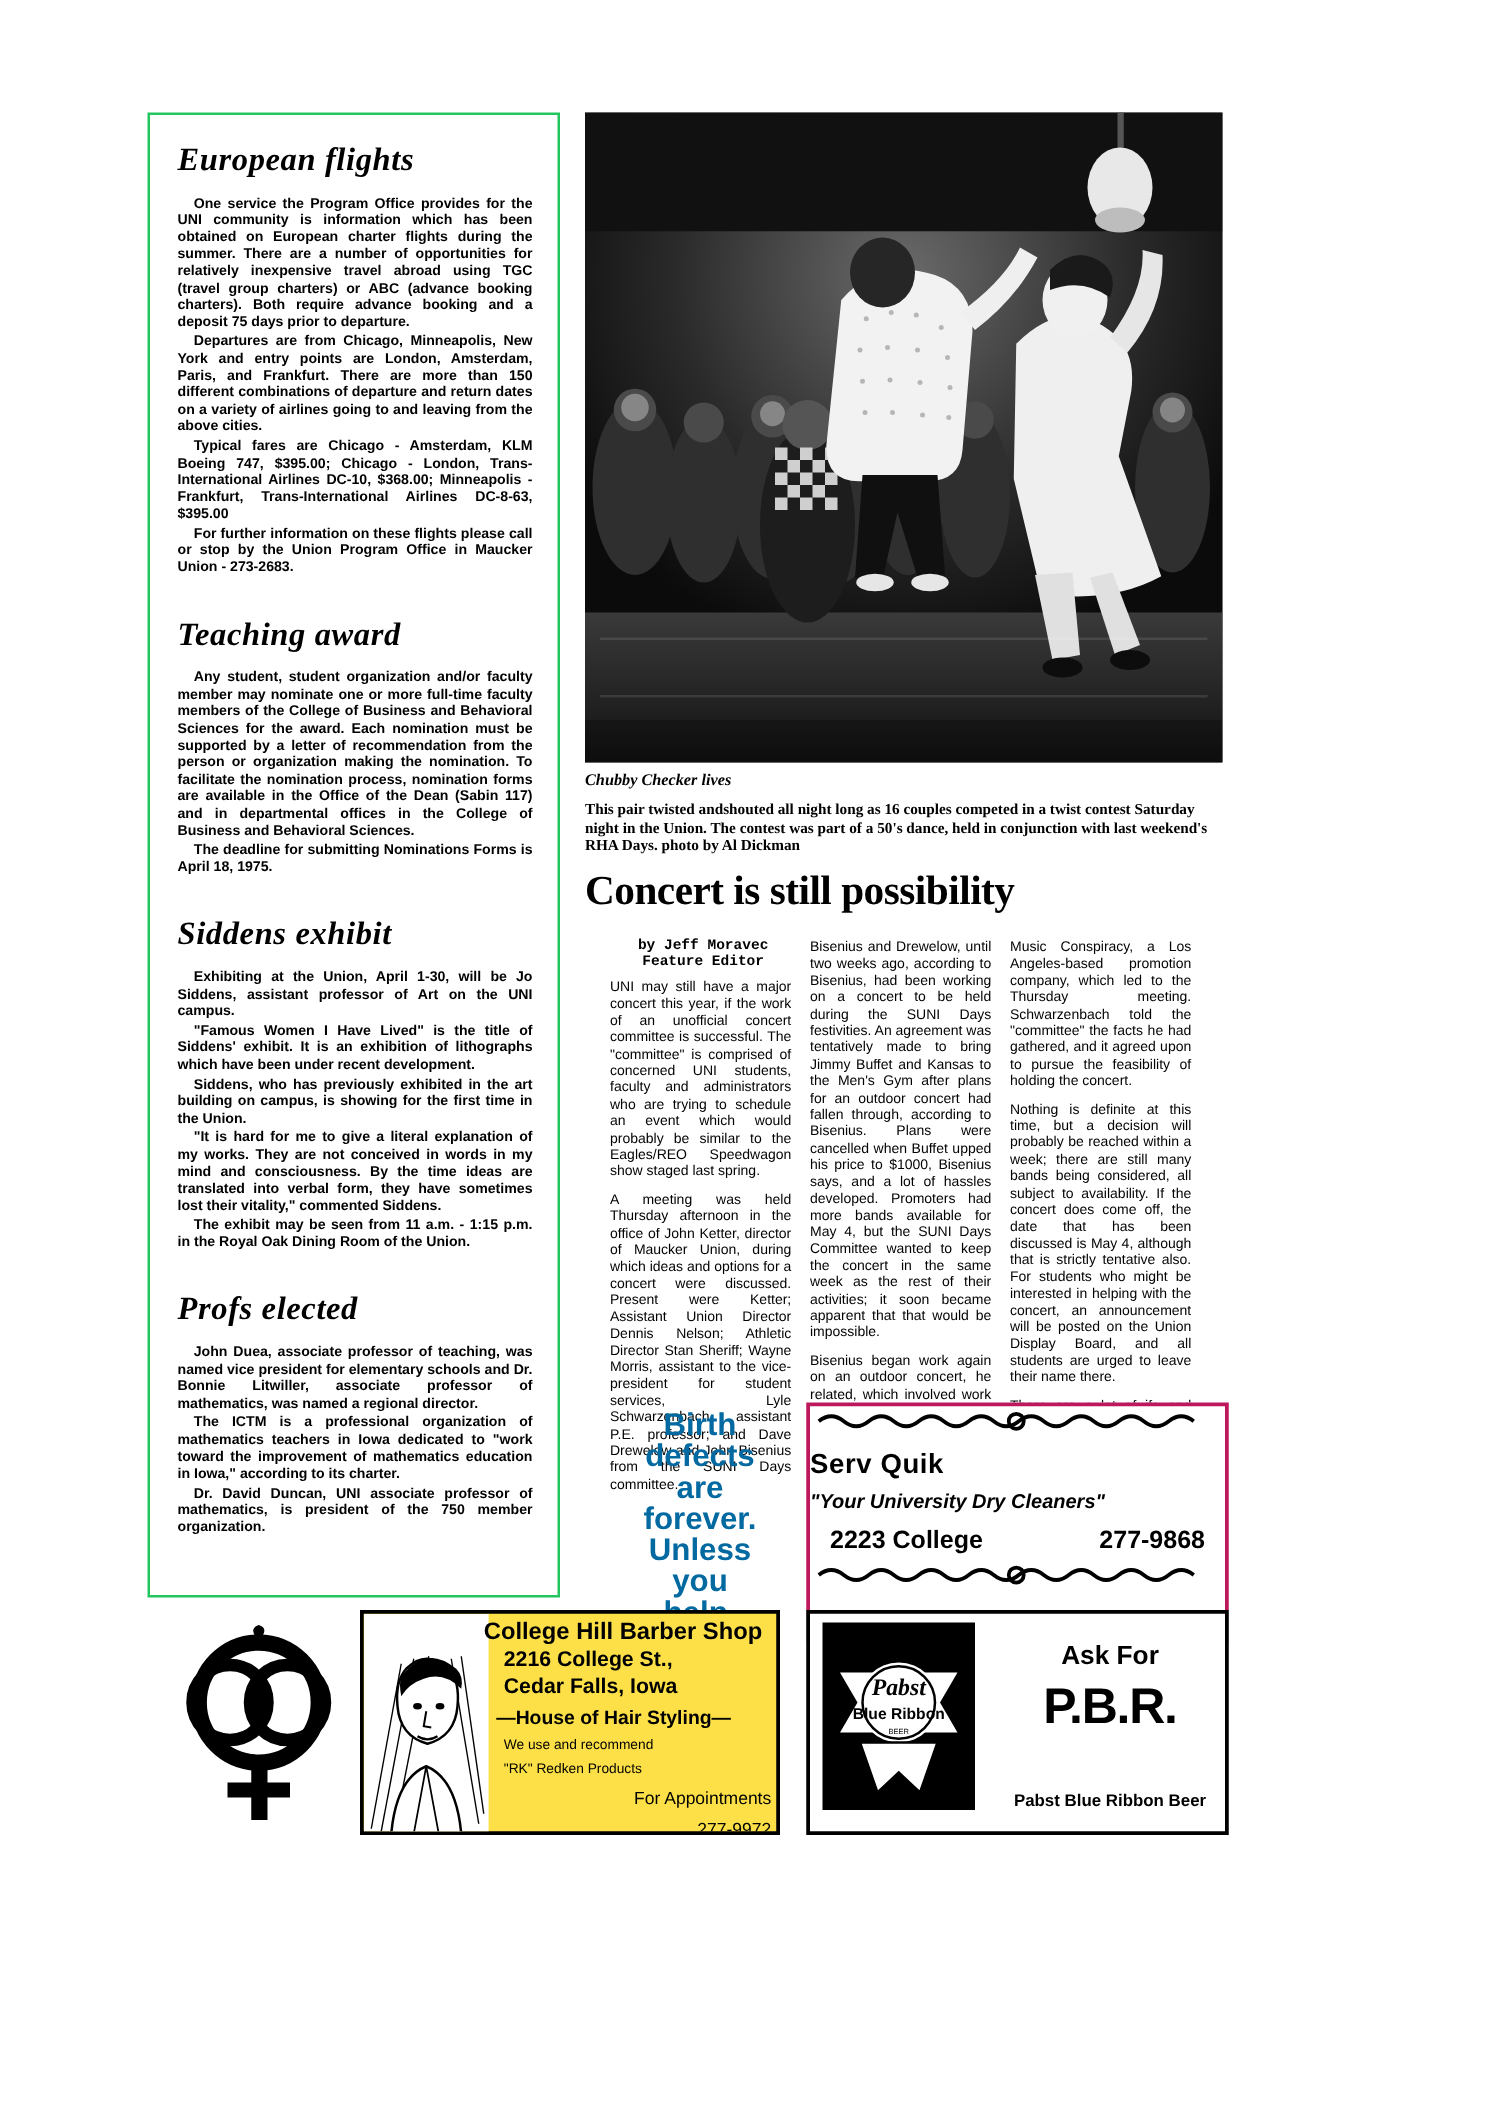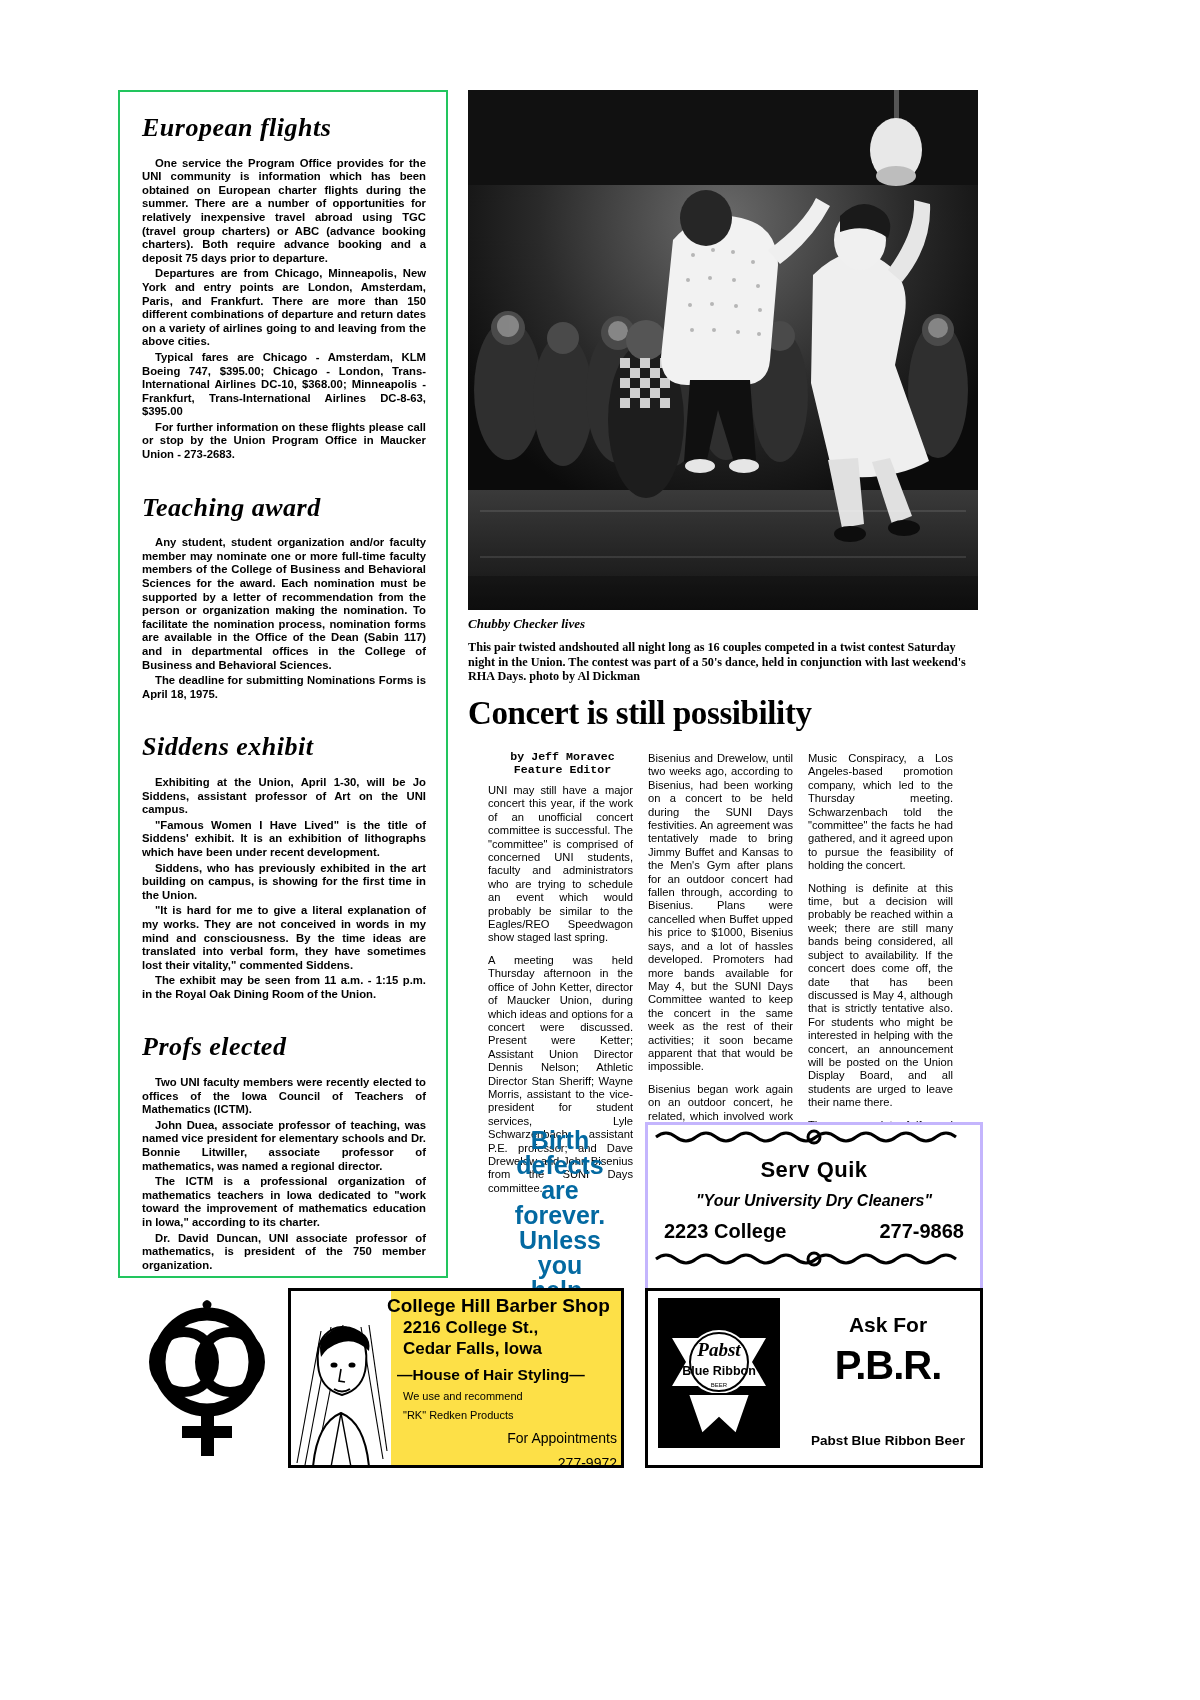--- a/index.html
+++ b/index.html
@@ -138,24 +138,23 @@
     color: #0369a1;
   }
 
   
   .servquik {
     position: absolute;
     left: 645px;
     top: 1122px;
     width: 338px;
     height: 192px;
-    border: 3px solid #c4b5fd;
+    border: 3px solid #be185d;
     box-sizing: border-box;
     background: #fff;
-    text-align: center;
   }
   .sq-rope { height: 16px; margin: 4px 5px 0 5px; }
   .sq-title {
     font-family: "Liberation Sans", sans-serif;
     font-weight: bold;
     font-size: 22px;
     margin-top: 8px;
     letter-spacing: 0.5px;
   }
   .sq-sub {
@@ -316,21 +315,20 @@
         <p>"It is hard for me to give a literal explanation of my works. They are not conceived in words in my mind and consciousness. By the time ideas are translated into verbal form, they have sometimes lost their vitality," commented Siddens.</p>
         <p>The exhibit may be seen from 11 a.m. - 1:15 p.m. in the Royal Oak Dining Room of the Union.</p>
       </div>
     </div>
 
     <div class="sec-gap"></div>
 
     <div>
       <h1 class="headline-serif">Profs elected</h1>
       <div class="art-body">
-        <p>Two UNI faculty members were recently elected to offices of the Iowa Council of Teachers of Mathematics (ICTM).</p>
         <p>John Duea, associate professor of teaching, was named vice president for elementary schools and Dr. Bonnie Litwiller, associate professor of mathematics, was named a regional director.</p>
         <p>The ICTM is a professional organization of mathematics teachers in Iowa dedicated to "work toward the improvement of mathematics education in Iowa," according to its charter.</p>
         <p>Dr. David Duncan, UNI associate professor of mathematics, is president of the 750 member organization.</p>
       </div>
     </div>
   </div>
 
   <div class="photo-wrap">
     <svg width="510" height="520" viewBox="0 0 510 520">
       <defs>

